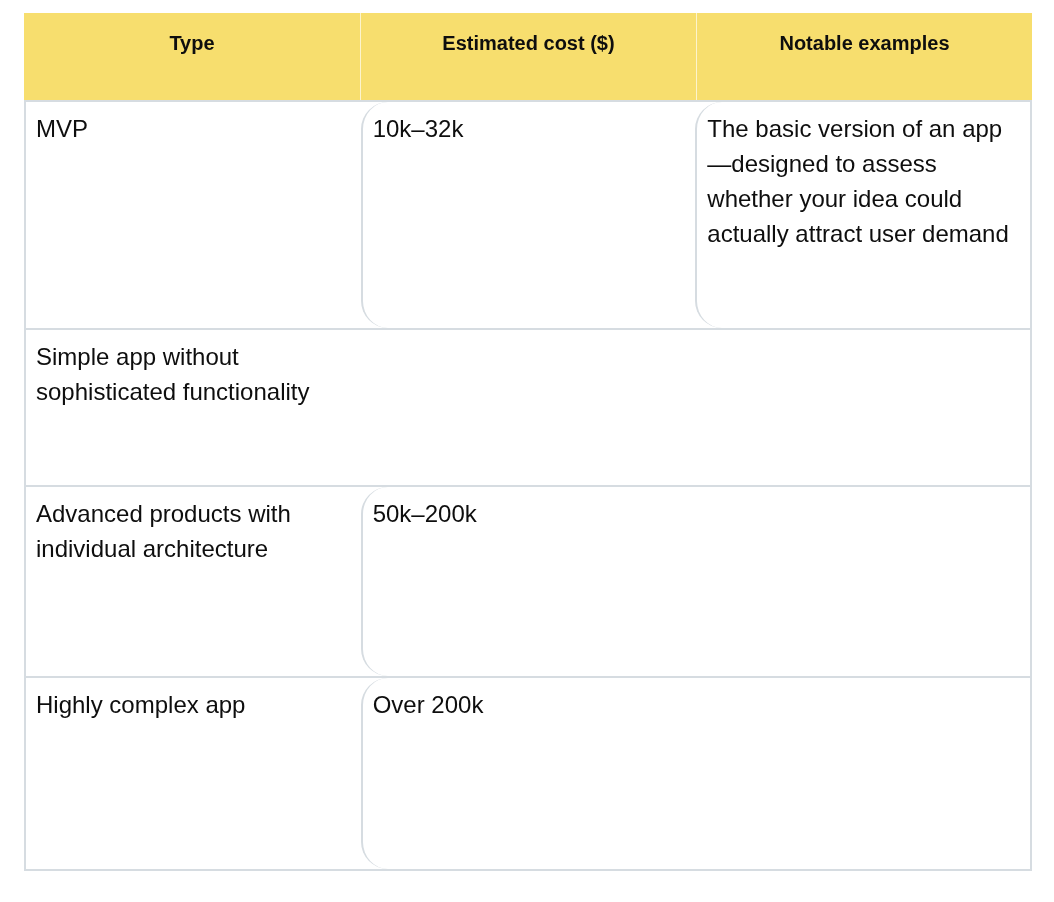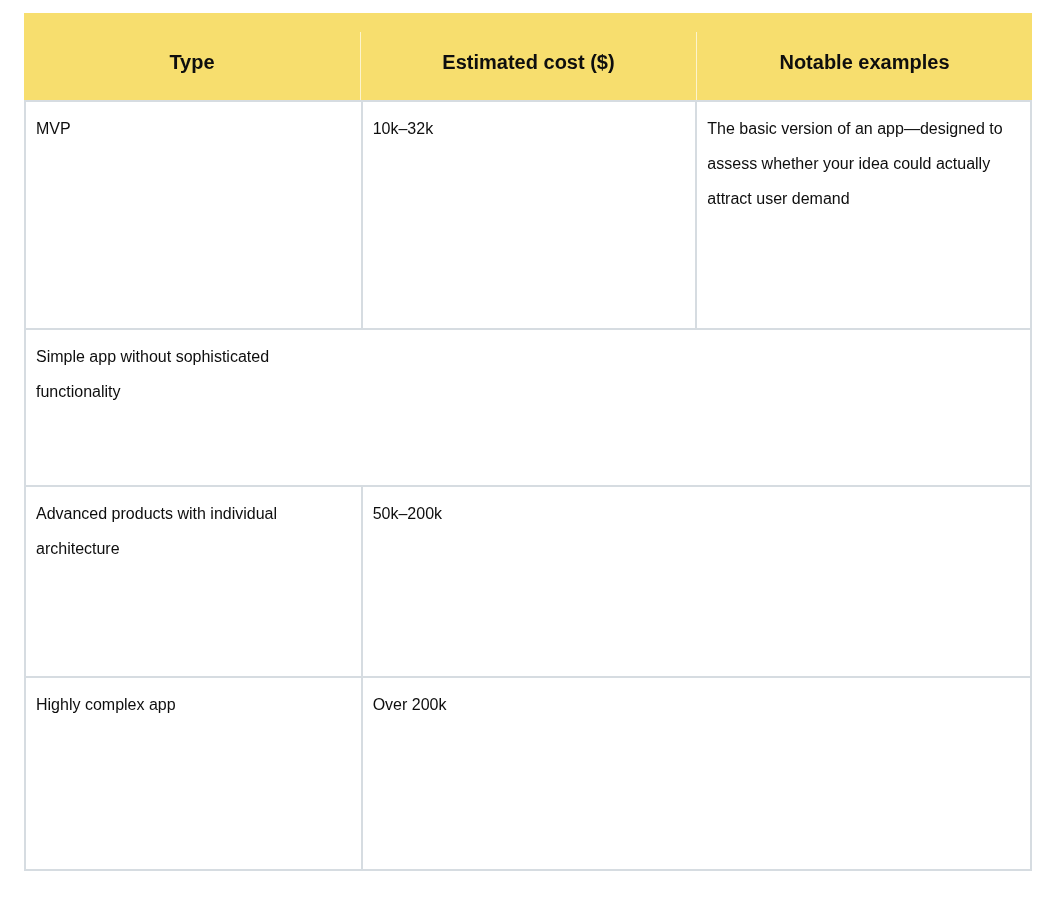--- a/index.html
+++ b/index.html
@@ -26,44 +26,44 @@
     grid-template-columns:repeat(3,1fr);
     background:var(--header-bg);
     height:87px;
   }
   .th{
     text-align:center;
     padding-top:17px;
     font-weight:700;
     font-size:20px;
     line-height:26px;
-    margin-top:19px;
   }
   .th + .th{
     border-left:1px solid rgba(255,255,255,0.65);
   }
   .tbody{
     border:2px solid var(--border);
     background:#ffffff;
   }
   .tr{
     display:grid;
     grid-template-columns:repeat(3,1fr);
   }
   .tr + .tr{
     border-top:2px solid var(--border);
   }
   .td{
     padding:9px 12px 9px 10px;
-    font-size:16px;
+    font-size:24px;
     line-height:35px;
     vertical-align:top;
   }
   .td + .td{
     border-left:2px solid var(--border);
+    border-radius:27px;
   }
   .td.pad-extra{padding-left:14px;}
   .row-1 .td{min-height:226px;}
   .row-2 .td{min-height:155px;}
   .row-3 .td{min-height:189px;}
   .row-4 .td{min-height:191px;}
 </style>
 </head>
 <body>
 

